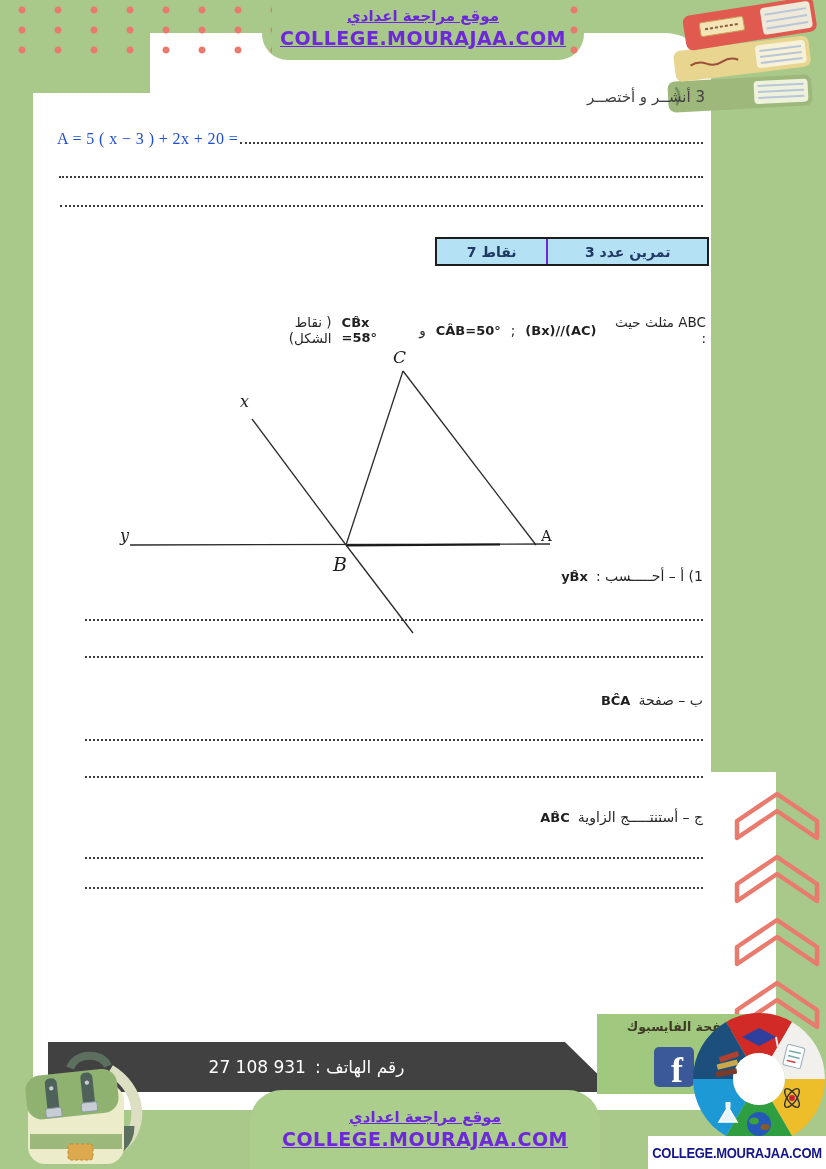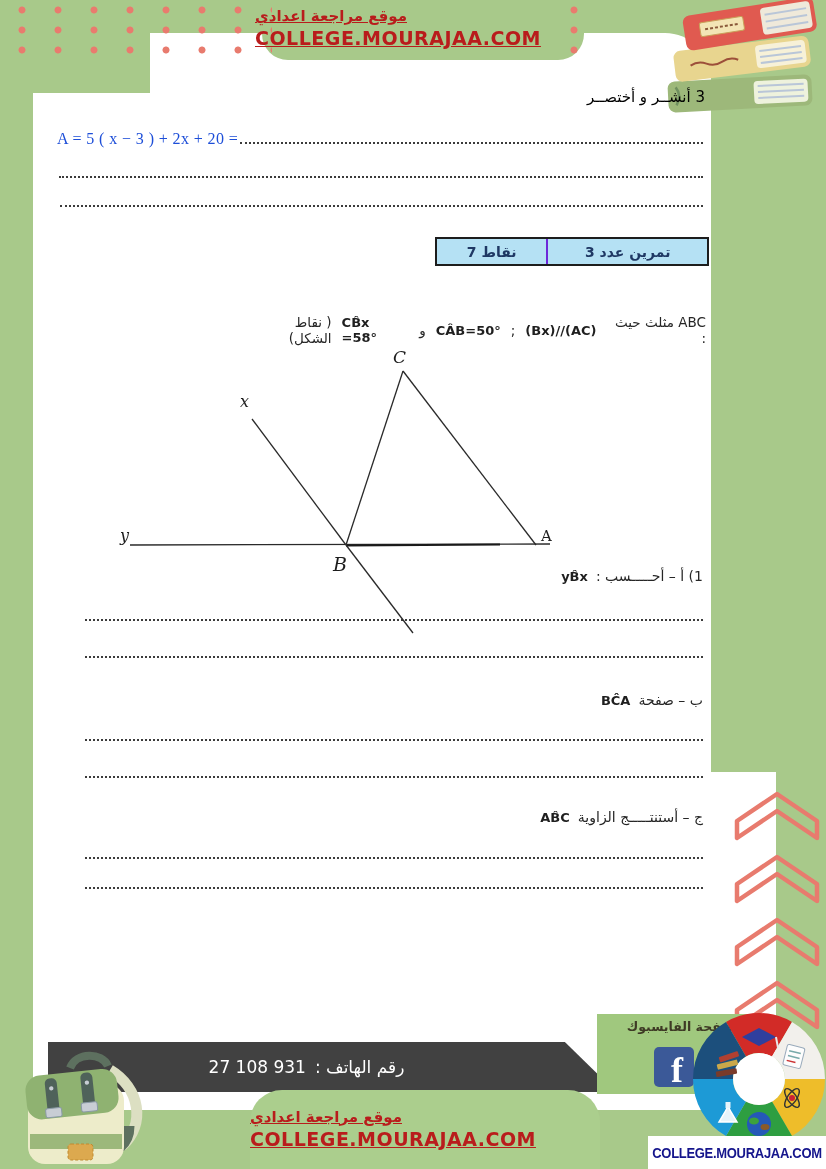--- a/index.html
+++ b/index.html
@@ -9,24 +9,24 @@
     font-family:"DejaVu Sans",sans-serif;
   }
   .abs{position:absolute;}
   .page{left:33px;top:33px;width:678px;height:1077px;background:#ffffff;border-top-right-radius:46px;}
   .corner-block{left:0;top:0;width:150px;height:93px;background:#a8c98a;}
   .title-block{left:262px;top:0;width:322px;height:60px;background:#a8c98a;border-radius:0 0 26px 26px;}
   .dots{
     background-image:radial-gradient(circle,#e87b6e 3.1px,rgba(0,0,0,0) 3.9px);
     background-size:36px 20px;background-position:0 0;
   }
-  .site-title{color:#b91c1c;text-align:left;line-height:1.35;}
+  .site-title{color:#6d28d9;text-align:center;line-height:1.35;}
   .site-title .l1{font-size:15px;font-weight:bold;text-decoration:underline;}
   .site-title .l2{font-size:19px;font-weight:bold;text-decoration:underline;letter-spacing:.5px;}
-  .alg-title{font-size:15px;color:#000000;direction:rtl;text-align:right;}
+  .alg-title{font-size:15px;color:#404040;direction:rtl;text-align:right;}
   .eq-row{display:flex;align-items:flex-end;font-family:"Liberation Serif",serif;font-size:16px;color:#1d4ed8;letter-spacing:.4px;}
   .eq-fill{flex:1;border-bottom:2px dotted #3b3b3b;margin:0 0 4px 2px;}
   .dotline{border-bottom:2px dotted #3b3b3b;height:0;}
   .ex-table{display:flex;direction:rtl;border:2px solid #1d1d1d;background:#b5e1f4;color:#1f3864;font-weight:bold;font-size:14px;}
   .ex-table .cell{display:flex;align-items:center;justify-content:center;height:100%;}
   .ex-table .c1{flex:1.45;border-left:2px solid #6d28d9;}
   .ex-table .c2{flex:1;}
   .statement{direction:rtl;display:flex;gap:10px;align-items:center;font-size:13.5px;color:#262626;}
   .q-line{direction:rtl;display:flex;gap:8px;align-items:center;font-size:14px;color:#262626;}
   .latin{direction:ltr;unicode-bidi:isolate;font-size:13px;font-weight:600;color:#1f1f1f;}

